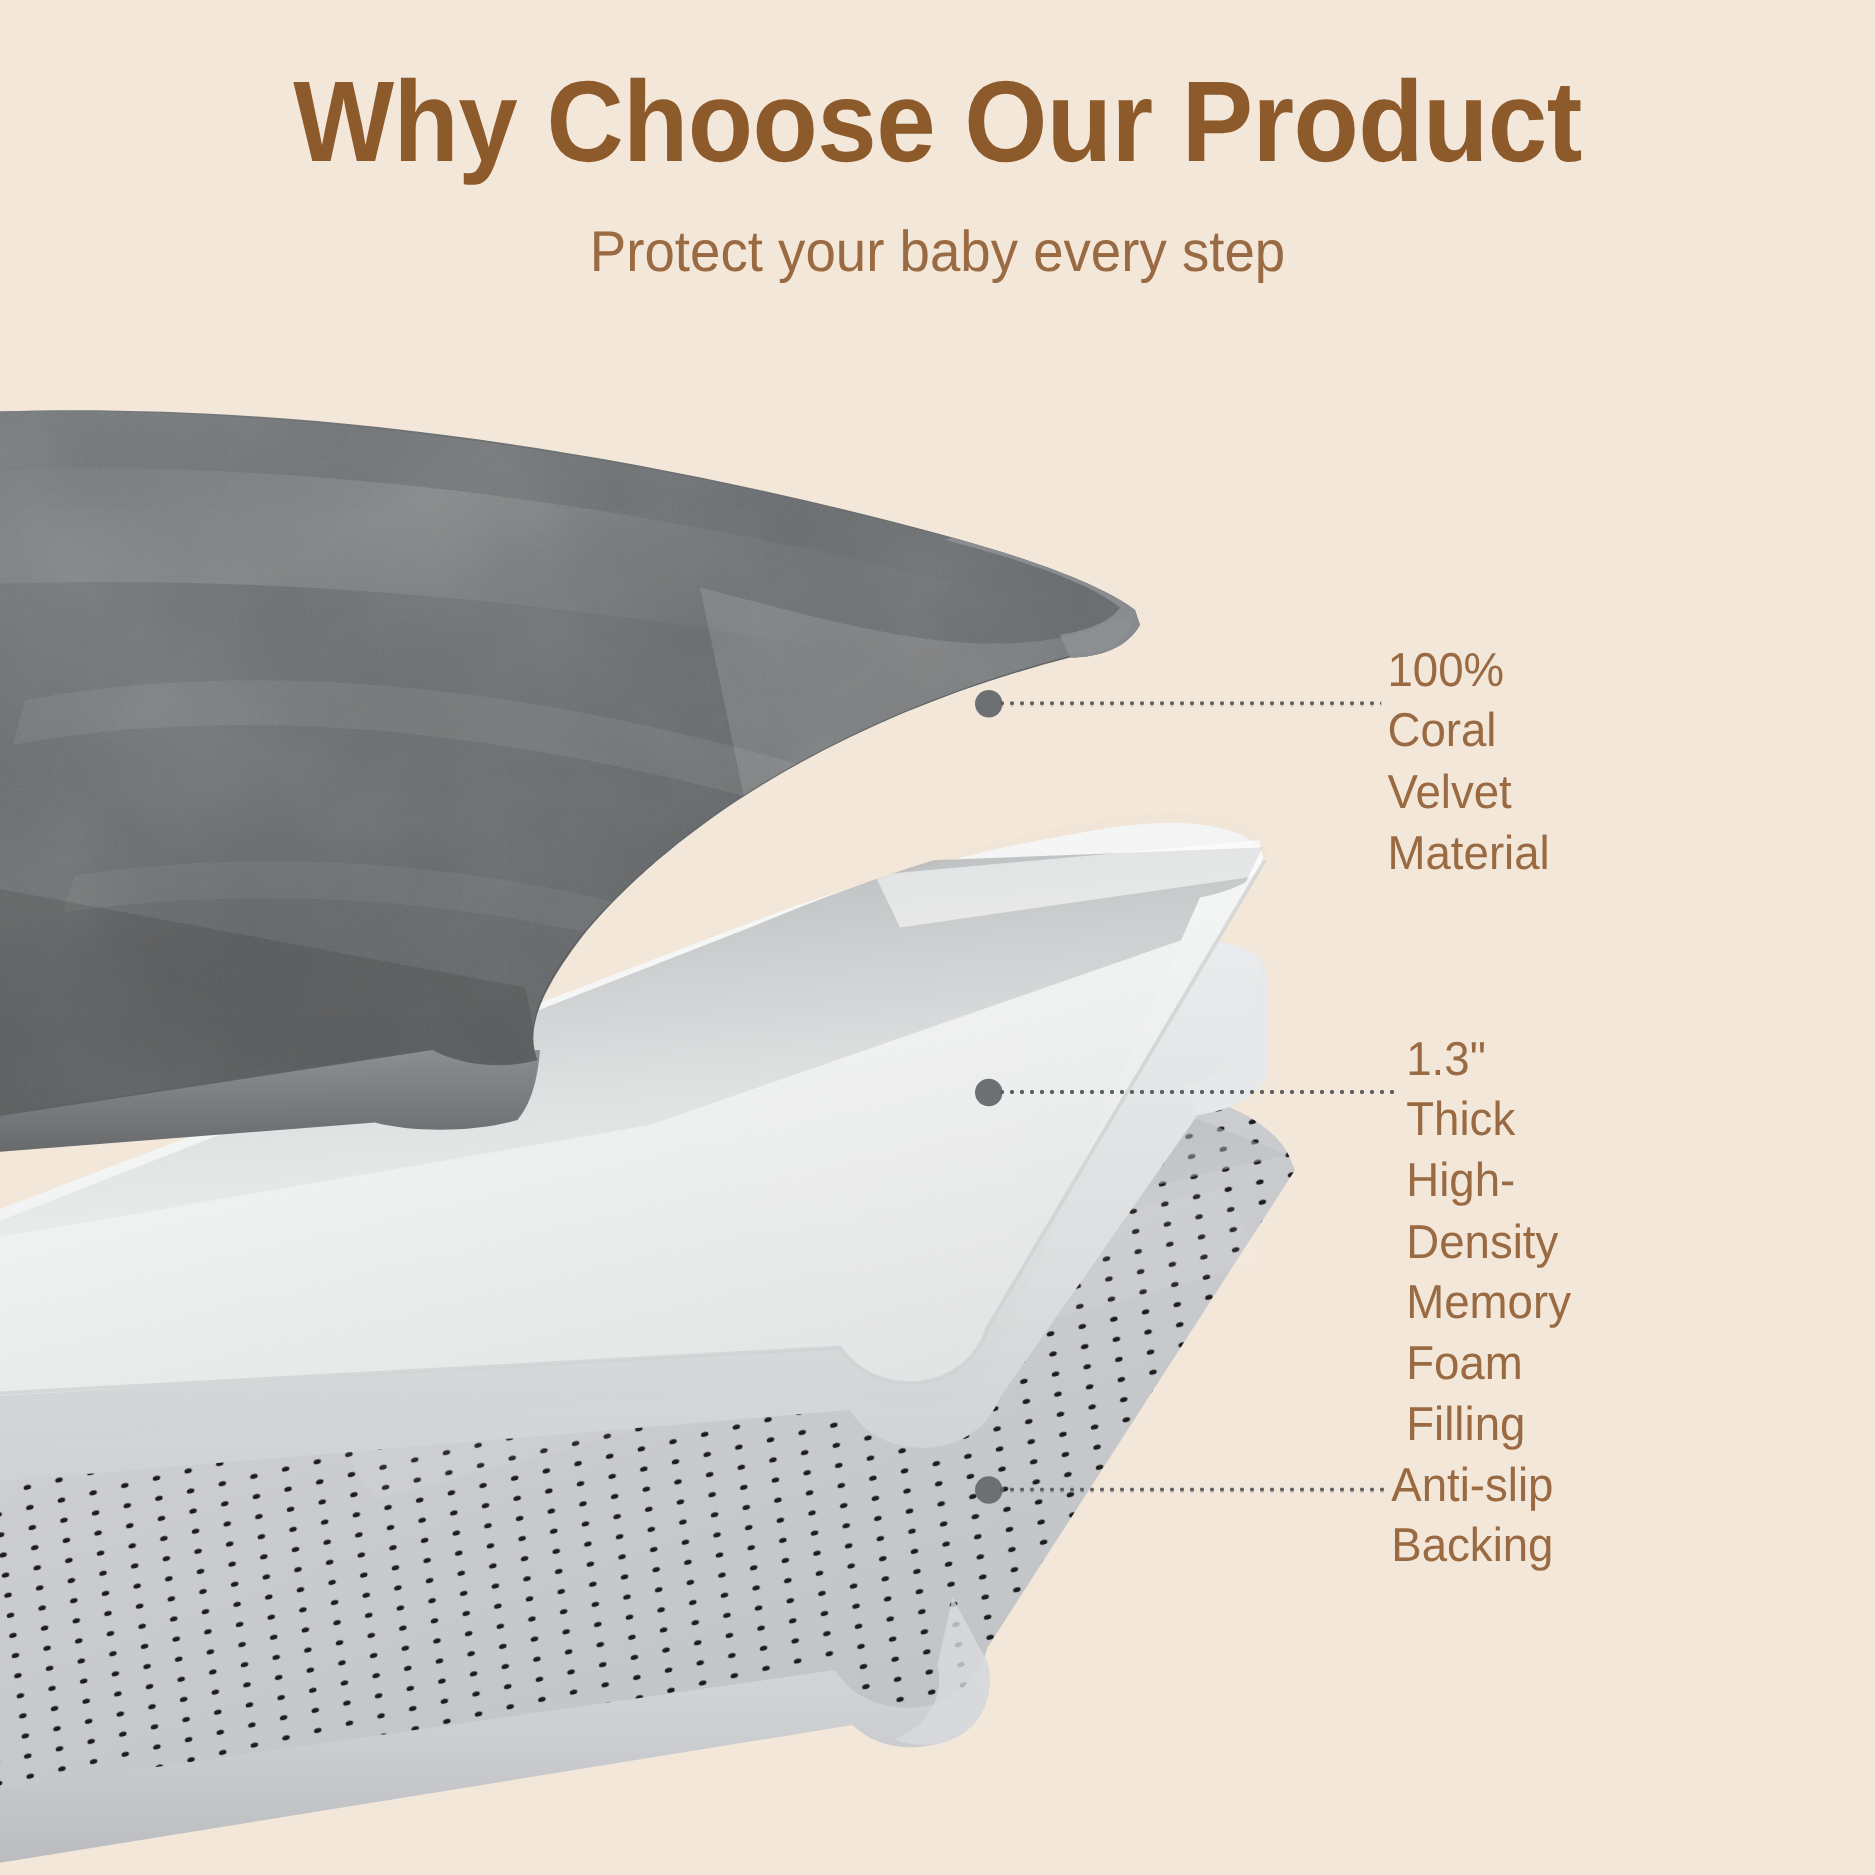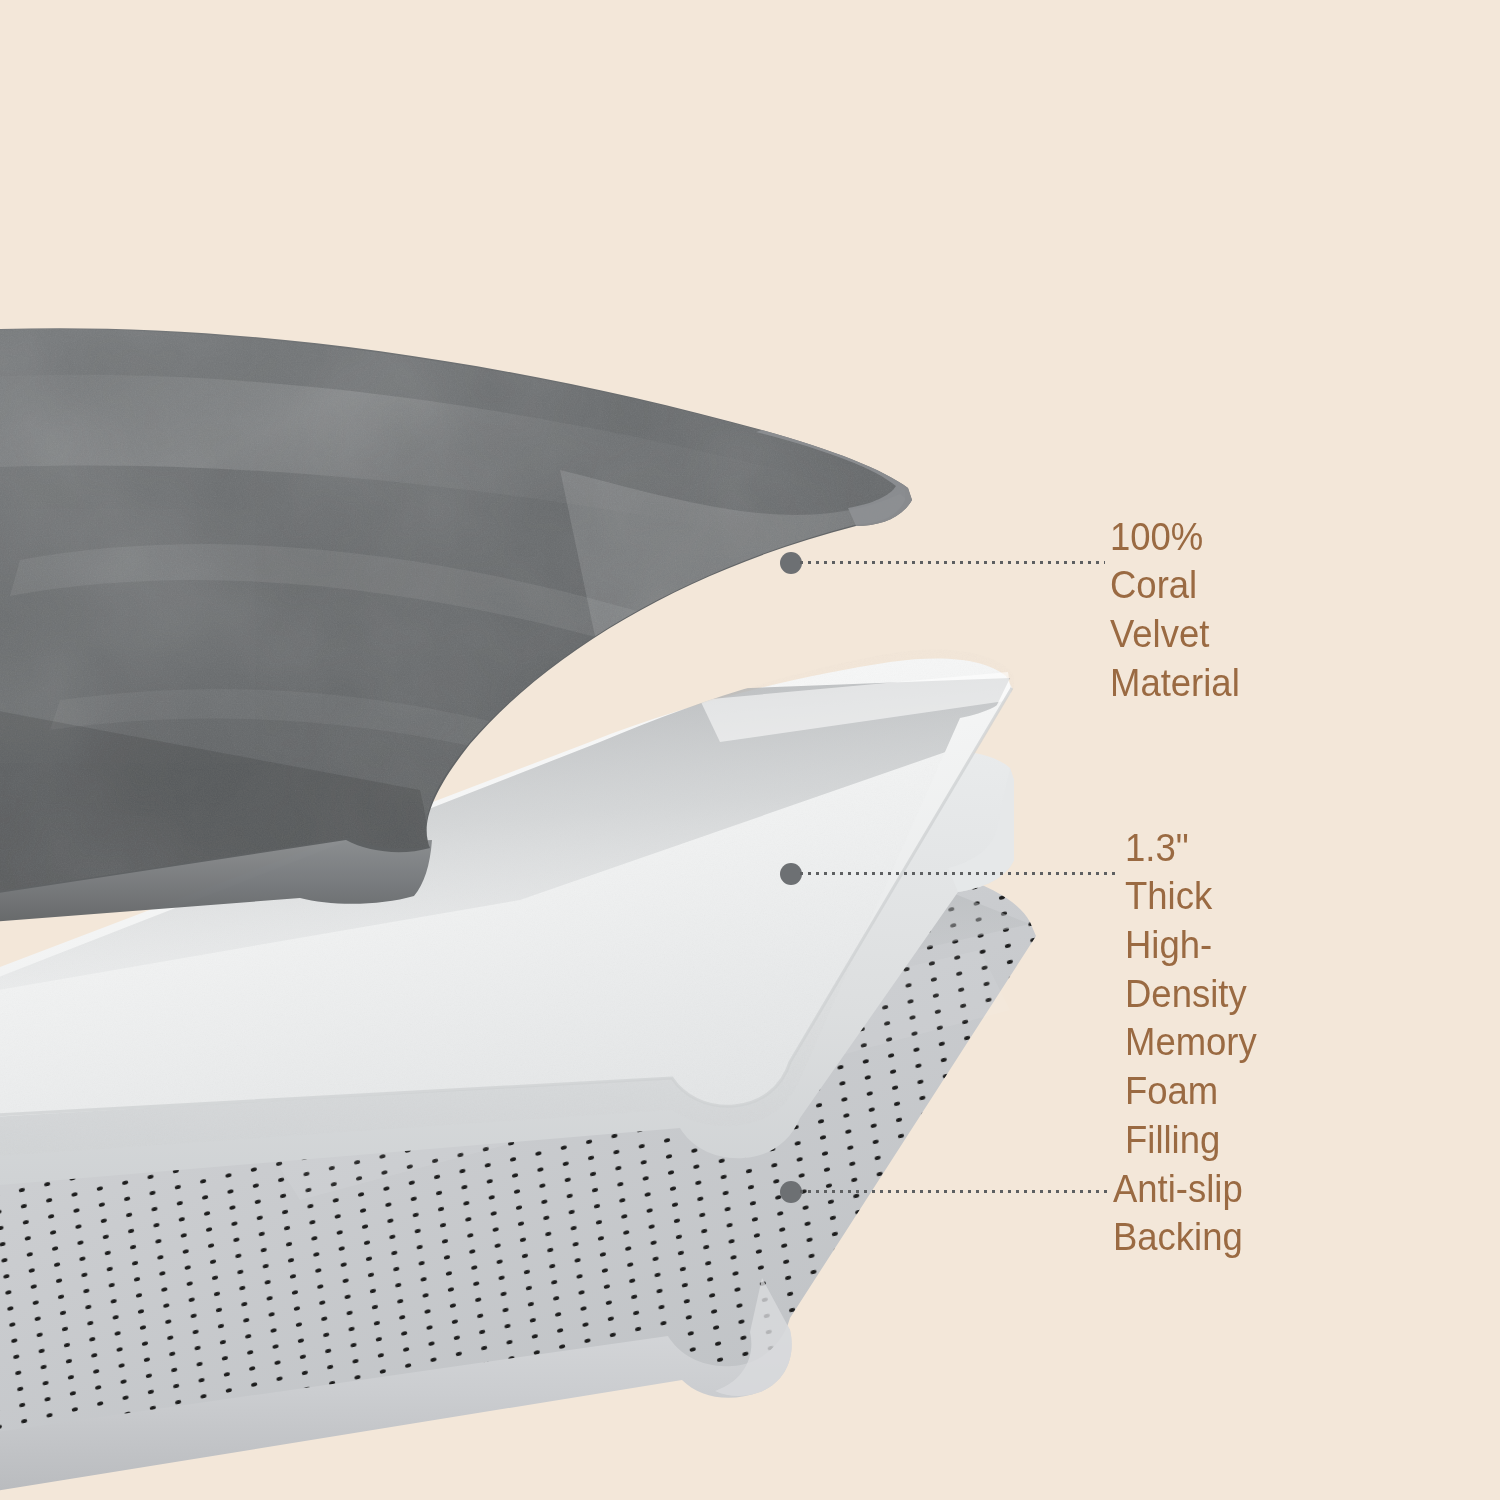--- a/index.html
+++ b/index.html
@@ -328,20 +328,24 @@
         </g>
 
         <path d="M 762,430 C 834,450 884,470 908,488 L 912,500
                  C 902,518 880,526 856,526 L 848,508
                  C 872,504 890,496 896,486
                  C 874,468 826,450 756,432 Z" fill="#8f9295" opacity="0.85"></path>
       </g>
     </svg>
   </div>
 
+  <div id="header">
+    <h1 id="title">Why Choose Our Product</h1>
+    <p id="subtitle">Protect your baby every step</p>
+  </div>
 
   <div class="callout two-line" id="c1">
     <span class="dot-marker"></span>
     <span class="leader"></span>
     <span class="label">100% Coral Velvet
 Material</span>
   </div>
 
   <div class="callout two-line" id="c2">
     <span class="dot-marker"></span>

